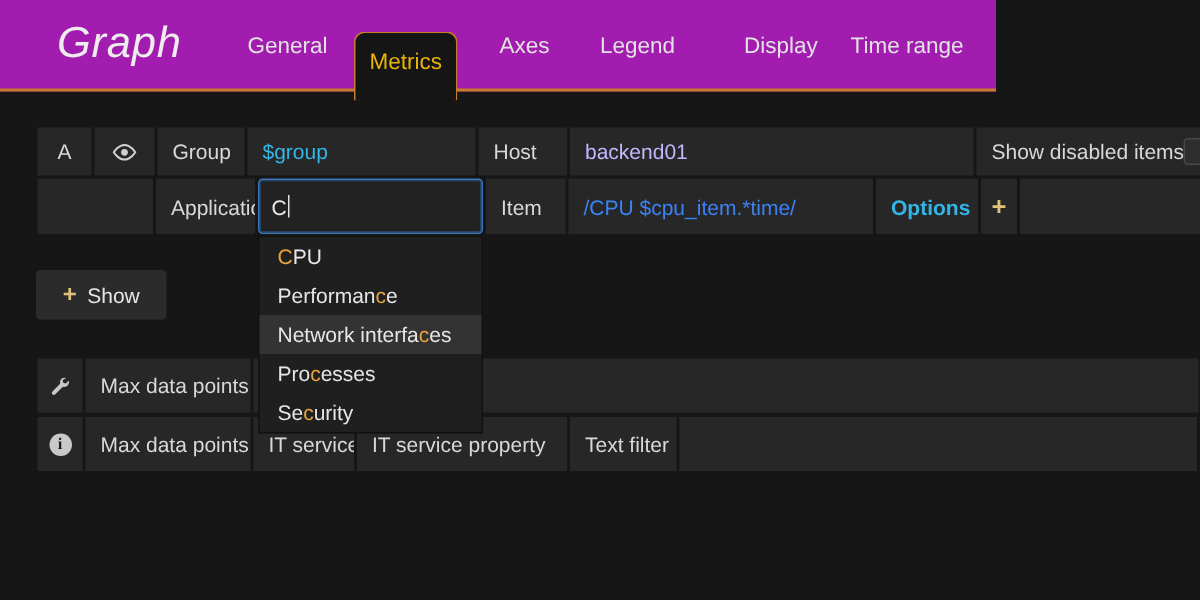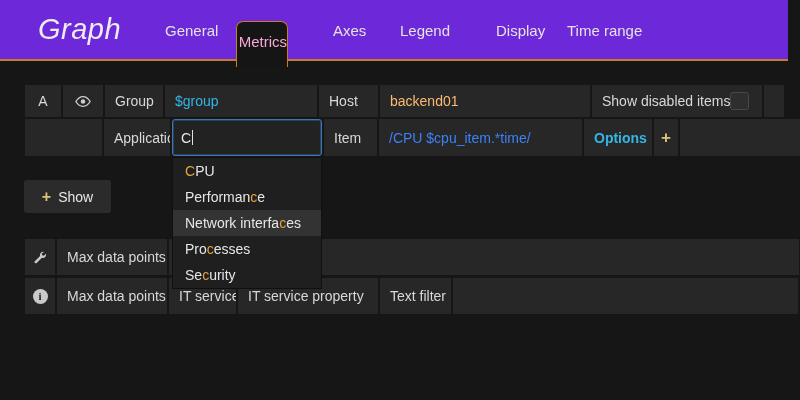--- a/index.html
+++ b/index.html
@@ -3,36 +3,36 @@
 <meta charset="utf-8">
 <style>
   html,body { margin:0; padding:0; background:#000; }
   .screen {
     position:relative; width:800px; height:400px; overflow:hidden;
     background:#161616; font-family:"Liberation Sans", sans-serif;
     -webkit-font-smoothing:antialiased;
   }
   
   .header {
-    position:absolute; left:0; top:0; width:788px; height:61px;
-    background:#6d28d9; border-bottom:2px solid #c87b2a; box-sizing:border-box;
+    position:absolute; left:0; top:0; width:664px; height:61px;
+    background:#a21caf; border-bottom:2px solid #c87b2a; box-sizing:border-box;
   }
   .title {
     position:absolute; left:38px; top:13px; font-size:29px; font-style:italic;
     color:#ededed; letter-spacing:0.5px;
   }
   .tab {
     position:absolute; top:0; height:61px; line-height:61px;
     color:#e3e3e3; font-size:15px; cursor:pointer;
   }
   .tab-active {
-    position:absolute; left:236px; top:21px; width:52px; height:46px;
+    position:absolute; left:236px; top:21px; width:69px; height:46px;
     background:#151515; border:1px solid #c87b2a; border-bottom:none;
-    border-radius:7px 7px 0 0; z-index:3; text-align:right; line-height:40px;
-    color:#f9a8d4; font-size:15px; box-sizing:border-box;
+    border-radius:7px 7px 0 0; z-index:3; text-align:center; line-height:40px;
+    color:#eab308; font-size:15px; box-sizing:border-box;
   }
   
   .row { position:absolute; display:flex; gap:2px; }
   .cell {
     background:#272727; color:#d8d8d8; font-size:14px;
     display:flex; align-items:center; padding:0 10px;
     box-sizing:border-box; white-space:nowrap; overflow:hidden; flex:none;
   }
   .cell.center { justify-content:center; padding:0; }
   .blue  { color:#33b5e5; }
@@ -97,21 +97,21 @@
       <span class="icon">
         <svg width="18" height="13" viewBox="0 0 24 16">
           <path d="M12 1.5C6.5 1.5 2.5 8 2.5 8s4 6.5 9.5 6.5S21.5 8 21.5 8s-4-6.5-9.5-6.5z" fill="none" stroke="#cfcfcf" stroke-width="1.8"></path>
           <circle cx="12" cy="8" r="3" fill="#cfcfcf"></circle>
         </svg>
       </span>
     </div>
     <div class="cell" style="width:58px">Group</div>
     <div class="cell blue" style="width:152px">$group</div>
     <div class="cell" style="width:59px">Host</div>
-    <div class="cell" style="width:210px; color:#fdba74">backend01</div>
+    <div class="cell" style="width:269px; color:#c4b5fd">backend01</div>
     <div class="cell" style="width:170px">
       <span>Show disabled items</span>
       <span class="checkbox"></span>
     </div>
     <div class="cell" style="width:14px"></div>
   </div>
 
   <div class="row" style="left:25px; top:119px; height:37px;">
     <div class="cell" style="width:77px"></div>
     <div class="cell" style="width:66px">Application</div>

